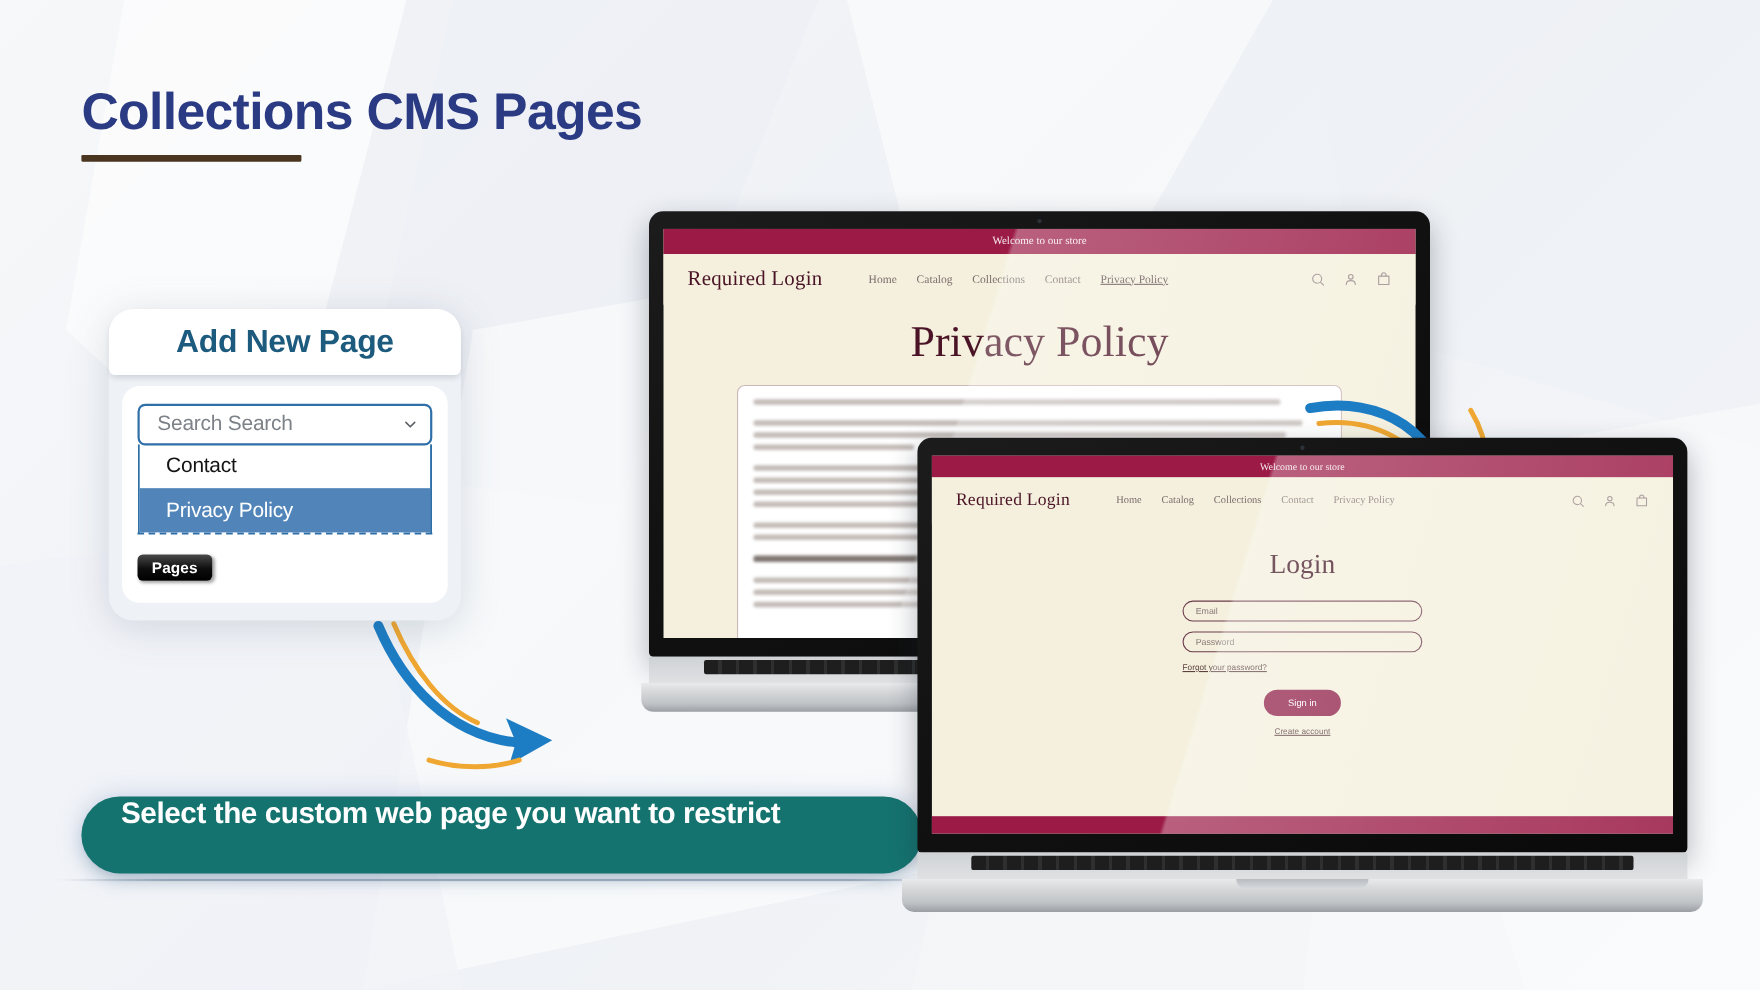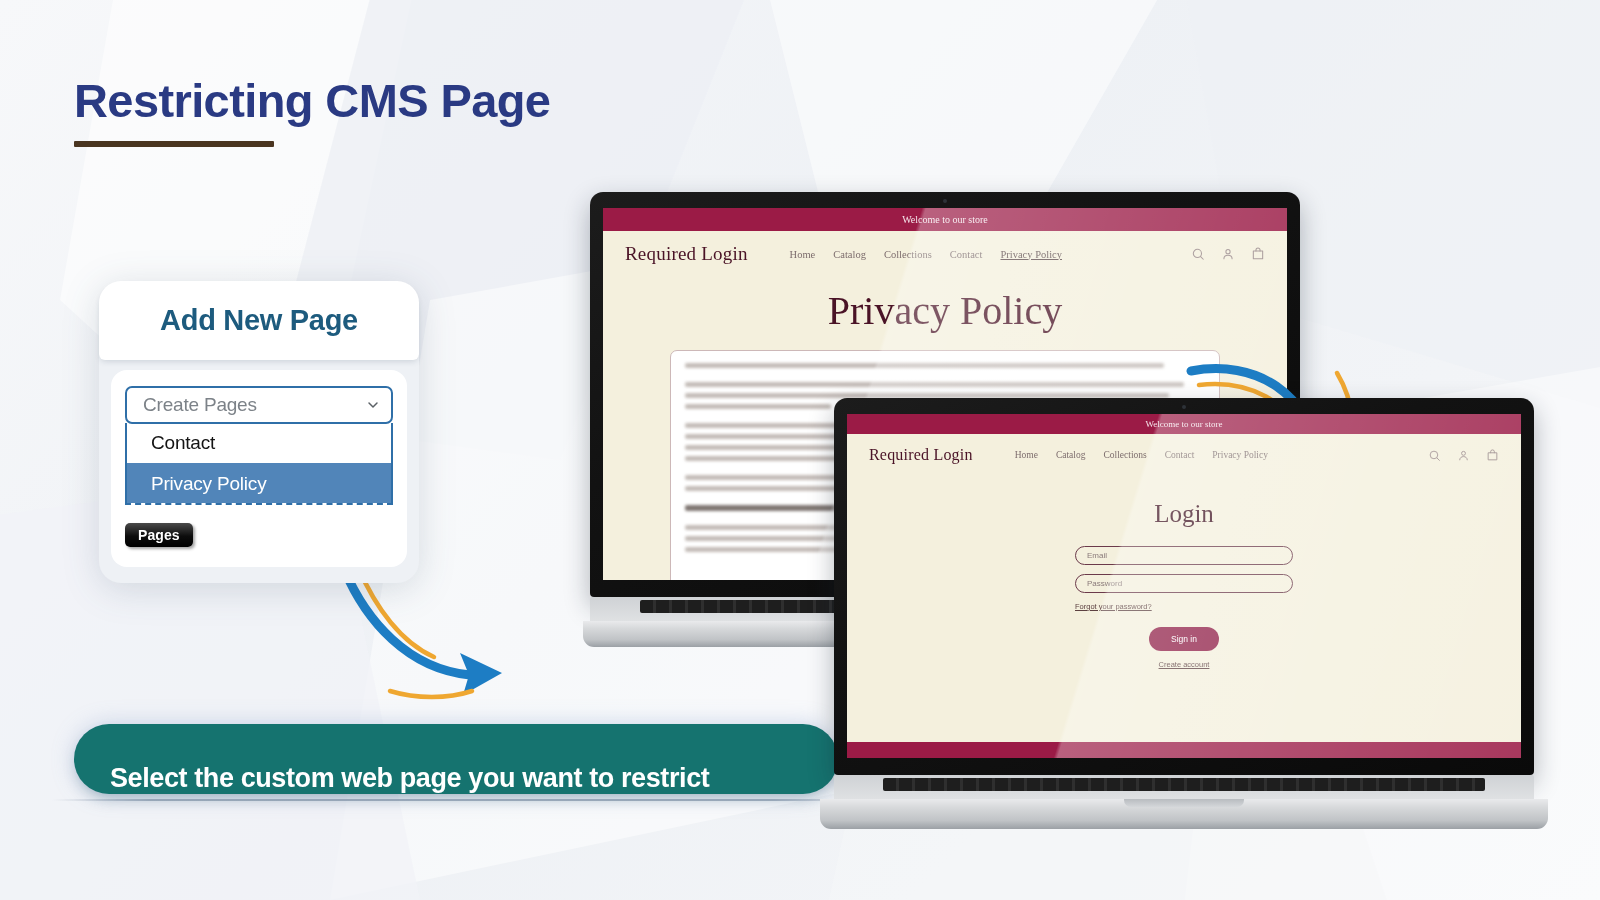--- a/index.html
+++ b/index.html
@@ -34,21 +34,21 @@
   }
 
   
   #add-page-card {
     position: absolute; left: 99px; top: 281px; width: 320px; z-index: 30;
     filter: drop-shadow(0 6px 18px rgba(40,60,90,0.16));
   }
   #card-header {
     background: #ffffff;
     border-radius: 22px 22px 6px 6px;
-    height: 79px;
+    height: 60px;
     display: flex; align-items: center; justify-content: center;
     box-shadow: 0 3px 6px -2px rgba(30,50,80,0.18);
     position: relative; z-index: 2;
   }
   #card-header-title {
     font-size: 29px; font-weight: 800; color: #1d5b7e;
     letter-spacing: -0.3px;
   }
   #card-body-outer {
     background: #eef1f5;
@@ -99,21 +99,21 @@
 
   
   .arrow-svg { position: absolute; z-index: 25; overflow: visible; }
   #arrow-card-to-laptop { left: 330px; top: 565px; width: 210px; height: 135px; }
   #arrow-laptop-to-laptop { left: 1185px; top: 355px; width: 180px; height: 165px; }
 
   
   #cta-banner {
     position: absolute; left: 74px; top: 724px; width: 764px; height: 70px;
     background: #15736f; border-radius: 35px; z-index: 40;
-    display: flex; align-items: flex-end;
+    display: flex; align-items: flex-start;
     padding-left: 36px;
     box-shadow: 0 8px 16px -6px rgba(20,70,90,0.35), 0 0 22px rgba(120,150,200,0.35);
   }
   #cta-banner-text {
     color: #ffffff; font-size: 27px; font-weight: 800; letter-spacing: -0.4px;
   }
   #cta-banner-underline {
     position: absolute; left: 52px; top: 799px; width: 820px; height: 2px;
     background: linear-gradient(90deg, rgba(170,180,195,0) 0%, rgba(150,162,180,0.75) 12%, rgba(150,162,180,0.75) 88%, rgba(170,180,195,0) 100%);
     z-index: 39;
@@ -269,33 +269,33 @@
     <polygon points="430,300 820,230 900,780 330,900" fill="#ffffff" opacity="0.5"></polygon>
     <polygon points="760,-40 1180,-40 1020,240 820,200" fill="#f9fafb" opacity="0.8"></polygon>
     <polygon points="1180,-40 1640,-40 1640,420 1240,300" fill="#eef1f5" opacity="0.7"></polygon>
     <polygon points="1240,430 1640,360 1640,940 1180,940" fill="#ffffff" opacity="0.45"></polygon>
     <polygon points="-40,520 330,470 420,900 -40,900" fill="#f1f3f7" opacity="0.8"></polygon>
     <polygon points="860,760 1320,700 1400,940 820,940" fill="#f5f7f9" opacity="0.6"></polygon>
   </svg>
 </div>
 
 <div id="page-title-block">
-  <div id="page-title">Restricting CMS Page</div>
+  <div id="page-title">Collections CMS Pages</div>
   <div id="title-rule"></div>
 </div>
 
 <div id="add-page-card">
   <div id="card-header">
     <div id="card-header-title">Add New Page</div>
   </div>
   <div id="card-body-outer">
     <div id="card-body-inner">
 
       <div id="page-select-control">
-        <span id="page-select-value">Create Pages</span>
+        <span id="page-select-value">Search Search</span>
         <svg id="chevron-down-icon" viewBox="0 0 24 24" fill="none" stroke="currentColor" stroke-width="2.2" stroke-linecap="round" stroke-linejoin="round">
           <polyline points="6 9 12 15 18 9"></polyline>
         </svg>
       </div>
 
       <div id="page-select-menu">
         <div class="page-option">Contact</div>
         <div class="page-option selected">Privacy Policy</div>
       </div>
 

